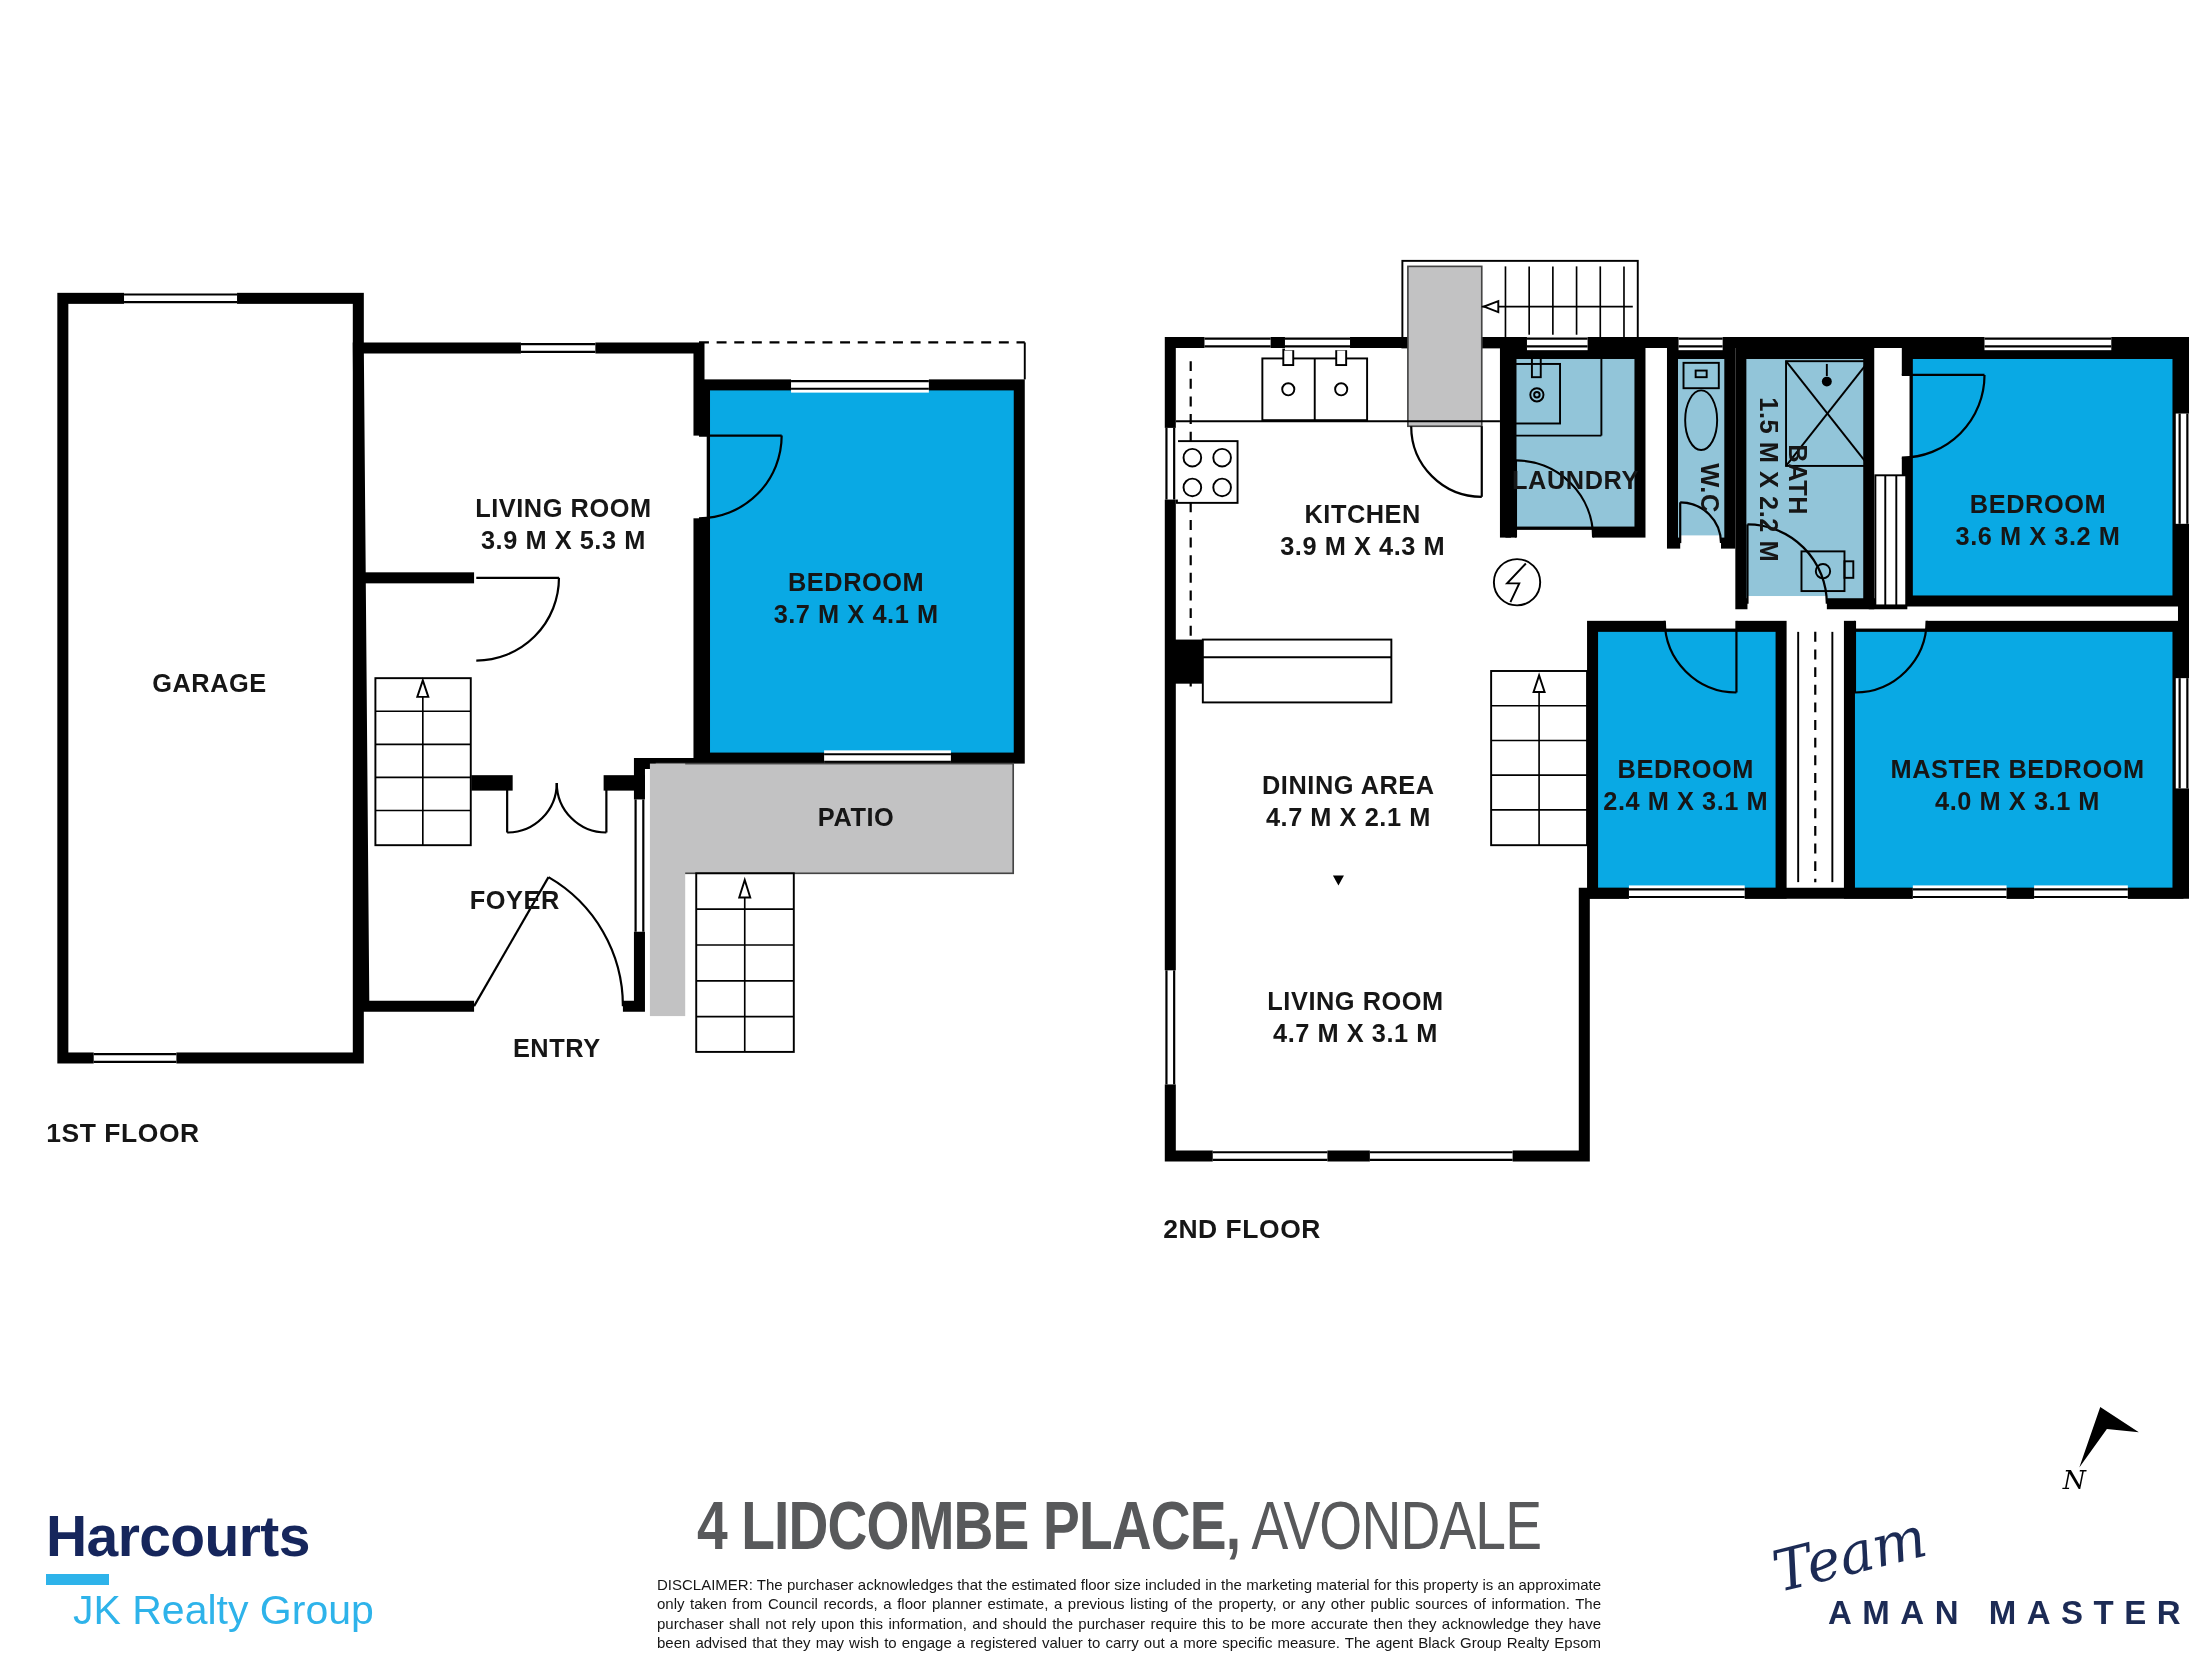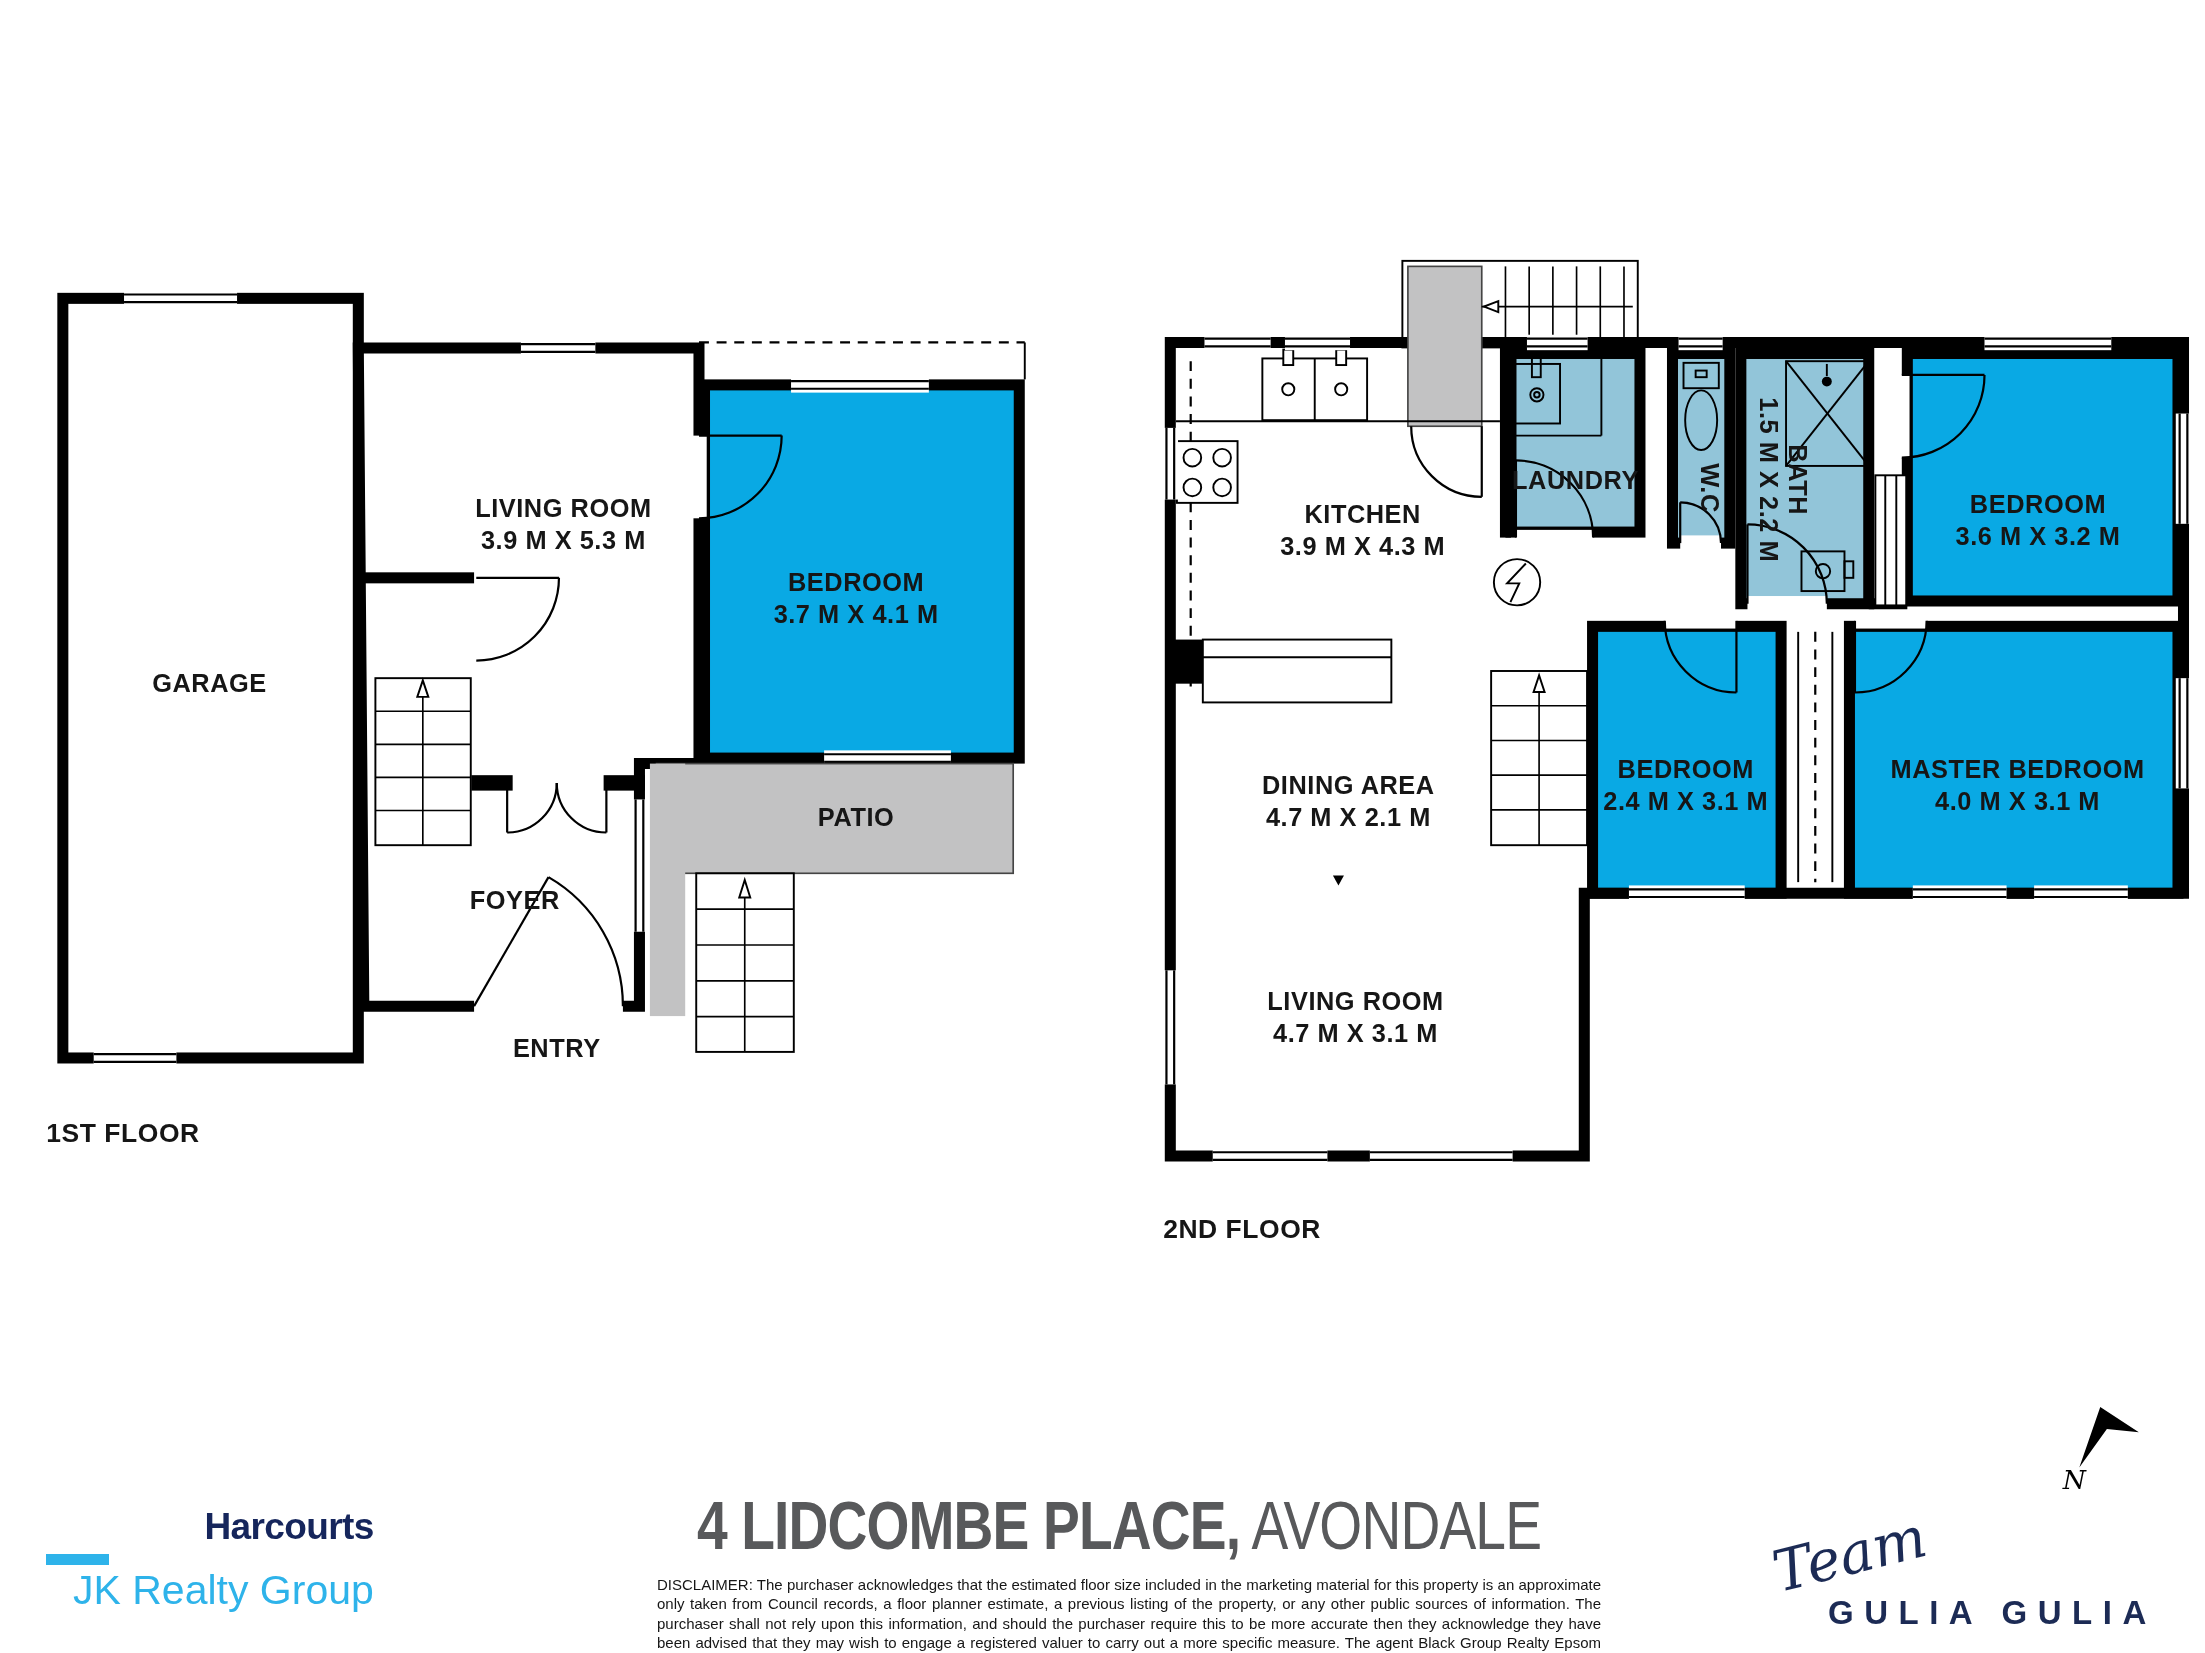--- a/index.html
+++ b/index.html
@@ -20,21 +20,21 @@
   .arc  {fill:none;stroke:#000;stroke-width:4;}
   .tread{stroke:#000;stroke-width:3;fill:none;}
   .rl   {font-family:"Liberation Sans",sans-serif;font-size:46px;font-weight:700;
          fill:#161616;letter-spacing:1px;text-anchor:middle;}
   .fl   {font-family:"Liberation Sans",sans-serif;font-size:48px;font-weight:700;
          fill:#161616;letter-spacing:1px;}
   .nlab {font-family:"DejaVu Serif",serif;font-style:italic;font-size:48px;fill:#000;}
 
   
   .brand{position:absolute;left:46px;top:1508px;}
-  .brand-name{font-size:37px;font-weight:700;color:var(--brand-navy);letter-spacing:-0.6px;line-height:1;text-align:right;}
+  .brand-name{font-size:57px;font-weight:700;color:var(--brand-navy);letter-spacing:-0.6px;line-height:1;}
   .brand-bar{width:63px;height:11px;background:var(--brand-cyan);margin-top:8.8px;}
   .brand-sub{font-size:41px;font-weight:400;color:var(--brand-cyan);margin-top:5.5px;line-height:1;margin-left:27px;}
   .addr{position:absolute;left:573px;top:1491px;width:1092px;text-align:center;
         font-size:69px;color:var(--title-grey);white-space:nowrap;letter-spacing:-1.1px;
         transform:scaleX(0.80);transform-origin:center;line-height:1;}
   .addr .b{font-weight:700;}
   .addr .l{font-weight:300;margin-left:14.3px;}
   .disc{position:absolute;left:657px;top:1575px;width:944px;font-size:15px;line-height:19.3px;
         color:#161616;text-align:justify;}
   .disc b{font-weight:400;}
@@ -344,16 +344,16 @@
 
 <div class="addr">
   <span class="b">4 LIDCOMBE PLACE,</span><span class="l">AVONDALE</span>
 </div>
 
 <div class="disc">
   <b>DISCLAIMER:</b><span> The purchaser acknowledges that the estimated floor size included in the marketing material for this property is an approximate only taken from Council records, a floor planner estimate, a previous listing of the property, or any other public sources of information.  The purchaser shall not rely upon this information, and should the purchaser require this to be more accurate then they acknowledge they have been advised that they may wish to engage a registered valuer to carry out a more specific measure.  The agent Black Group Realty Epsom Limited (or Matakana Limited) has taken all reasonable steps to ensure the accuracy of the information provided and the purchaser shall not make any claim in relation to inaccuracy of the same.</span>
 </div>
 
 <div class="team-script">Team</div>
-<div class="team-name">GULIA GULIA</div>
+<div class="team-name">AMAN MASTER</div>
 
 </div>
 
 
 </body></html>

